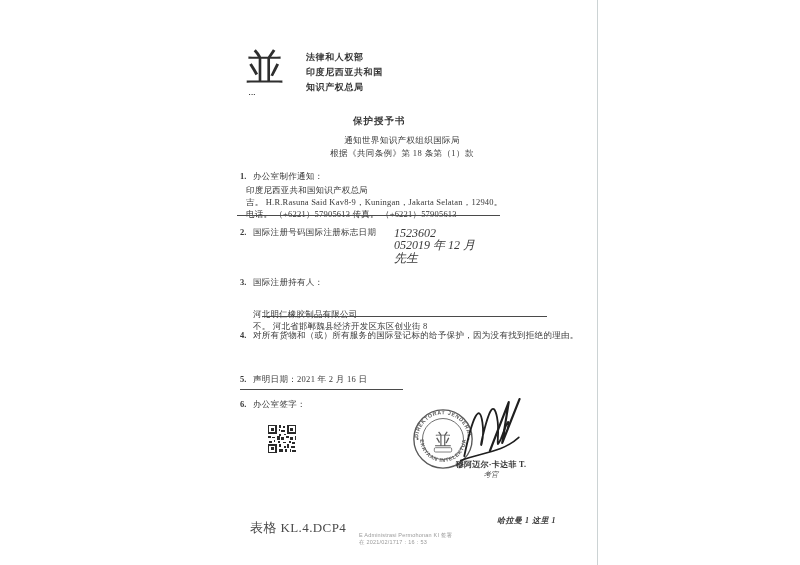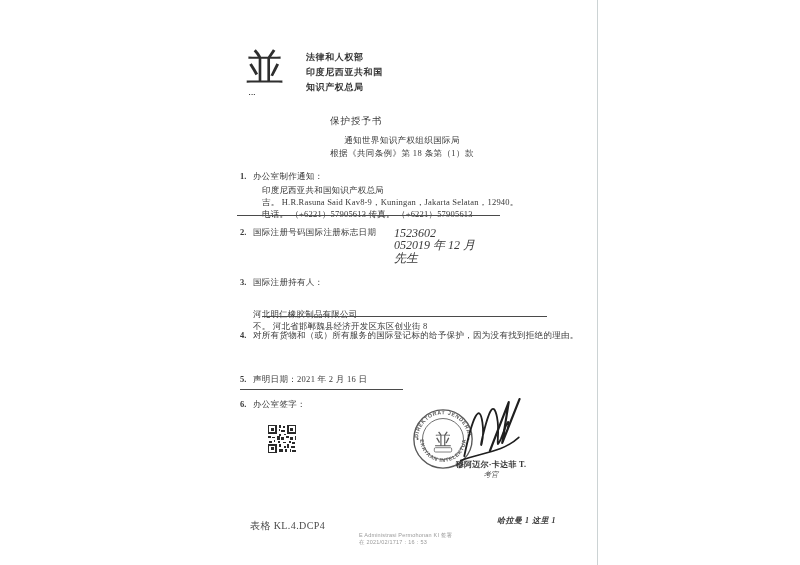--- a/index.html
+++ b/index.html
@@ -13,28 +13,28 @@
   .flexrow{display:flex;align-items:flex-start;}
   .num{width:13px;flex:0 0 13px;font-weight:bold;font-size:8.5px;}
   .lbl{font-weight:normal;font-size:8.5px;letter-spacing:.3px;}
   .body-text{font-size:8.5px;letter-spacing:.2px;}
   .lines{line-height:11.8px;}
   .rule{height:0;border-top:1px solid #4a4a4a;}
   .page-edge{width:1px;background:#ccd3d4;}
   .logo-glyph{font-size:38px;line-height:38px;color:#2e2e2e;}
   .logo-caption{font-size:4px;color:#2e2e2e;letter-spacing:1px;}
   .ministry{font-size:9px;font-weight:bold;line-height:15px;letter-spacing:.6px;color:#343434;}
-  .doc-title{font-size:9.5px;font-weight:normal;letter-spacing:1px;}
+  .doc-title{font-size:9.5px;font-weight:bold;letter-spacing:1px;margin-left:23px;}
   .subtitle{font-size:8.5px;line-height:12.5px;text-align:center;letter-spacing:.4px;}
   .values{font-size:12px;line-height:12.4px;font-style:italic;}
   .underlined-item{border-bottom:1px solid #4a4a4a;padding-bottom:3px;width:163px;}
   .name-block{width:96px;text-align:center;}
   .signer-name{font-size:8px;font-weight:bold;letter-spacing:.3px;color:#333;}
   .signer-title{font-size:7.5px;font-style:italic;color:#555;text-align:center;}
-  .form-code{font-size:10px;color:#4a4a4a;letter-spacing:.4px;}
+  .form-code{font-size:13px;color:#4a4a4a;letter-spacing:.4px;}
   .page-label{font-size:8px;font-weight:bold;font-style:italic;color:#3d3d3d;letter-spacing:.5px;}
   .esign{font-size:5.5px;color:#9a9a9a;line-height:7px;letter-spacing:.2px;font-family:"Liberation Sans","DejaVu Sans",sans-serif;}
 </style>
 </head>
 <body>
 
 <div class="abs page-edge" style="left:597px;top:0;height:565px;"></div>
 
 <div class="abs logo-glyph" style="left:246px;top:48px;">並</div>
 <div class="abs logo-caption" style="left:249px;top:92px;">▪▪▪</div>
@@ -50,21 +50,21 @@
 <div class="abs subtitle" style="left:237px;top:134px;width:330px;">
   <div>通知世界知识产权组织国际局</div>
   <div>根据《共同条例》第 18 条第（1）款</div>
 </div>
 
 <div class="abs" style="left:240px;top:171px;">
   <div class="flexrow">
     <span class="num">1.</span>
     <span class="lbl">办公室制作通知：</span>
   </div>
-  <div class="body-text lines" style="margin-left:22px;margin-top:2px;">
+  <div class="body-text lines" style="margin-left:6px;margin-top:2px;">
     <div>印度尼西亚共和国知识产权总局</div>
     <div>吉。 H.R.Rasuna Said Kav8-9，Kuningan，Jakarta Selatan，12940。</div>
     <div>电话。 （+6221）57905613 传真。 （+6221）57905613</div>
   </div>
 </div>
 <div class="abs rule" style="left:237px;top:215px;width:263px;"></div>
 
 <div class="abs flexrow" style="left:240px;top:227px;">
   <span class="num">2.</span>
   <span class="lbl">国际注册号码国际注册标志日期</span>

